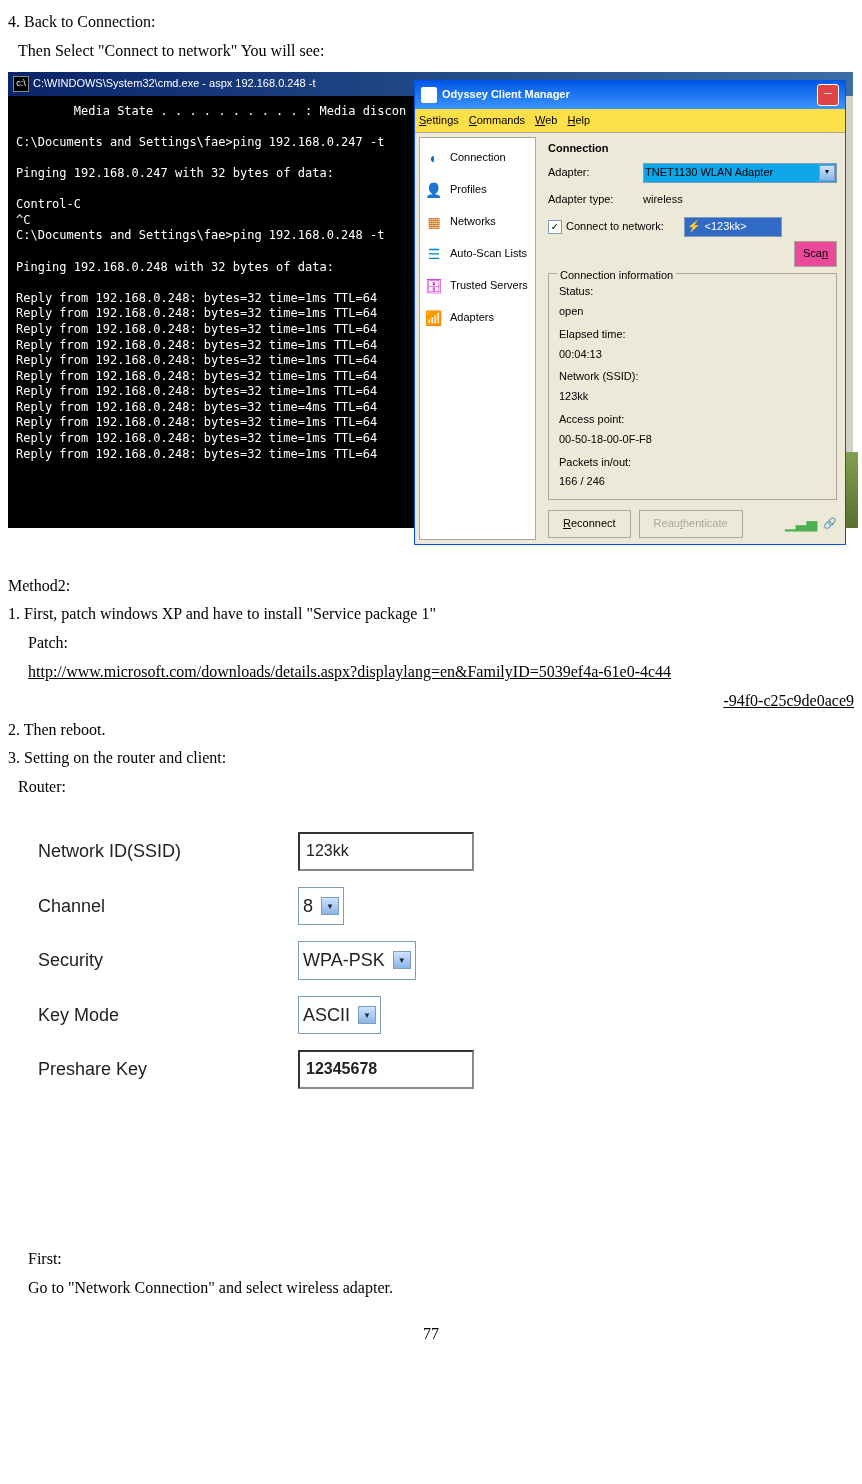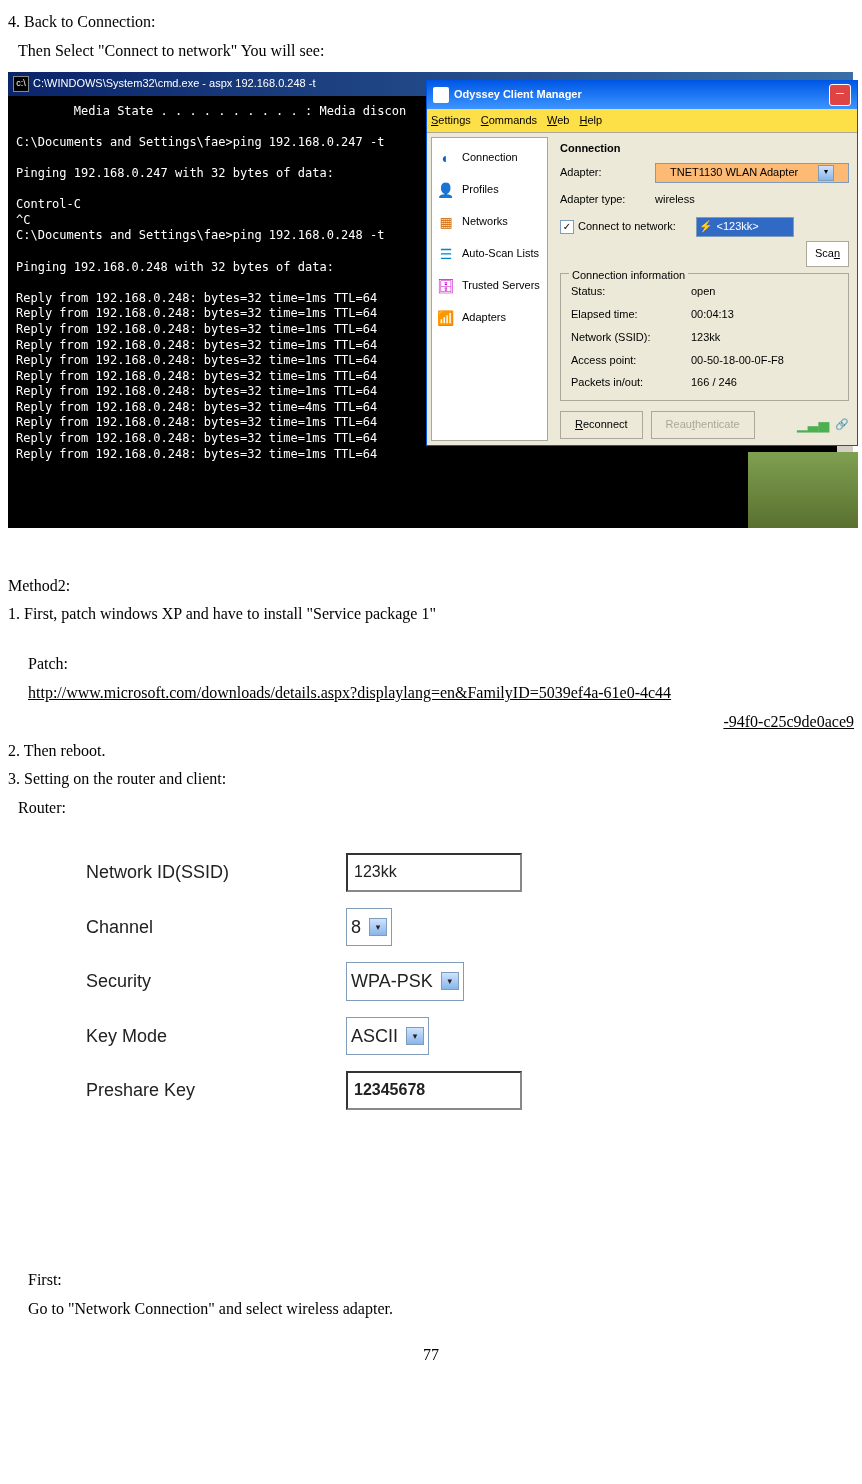--- a/index.html
+++ b/index.html
@@ -50,21 +50,21 @@
     .cmd-scrollbar {
       position: absolute;
       right: 0;
       top: 24px;
       bottom: 0;
       width: 16px;
       background: #d4d0c8;
     }
     .odyssey-window {
       position: absolute;
-      right: 0;
+      right: 12px;
       top: 8px;
       width: 430px;
       background: #ece9d8;
       border: 1px solid #0054e3;
       font-family: "Tahoma", sans-serif;
       font-size: 11px;
     }
     .odyssey-titlebar {
       background: linear-gradient(to bottom, #0058e6, #3d95ff);
       color: #fff;
@@ -125,23 +125,23 @@
     }
     .odyssey-main {
       flex: 1;
       padding: 6px 8px;
     }
     .conn-header { font-weight: bold; margin-bottom: 6px; }
     .conn-row { display: flex; align-items: center; margin-bottom: 11px; height: 16px; }
     .conn-label { width: 95px; }
     .adapter-combo {
       flex: 1;
-      background: #fdba74;
-      border: 1px solid #7f9db9;
-      padding: 1px 14px;
+      background: #0ea5e9;
+      border: 1px solid #7f9db9;
+      padding: 1px 1px;
       height: 16px;
       display: flex;
       align-items: center;
       justify-content: space-between;
     }
     .combo-btn {
       width: 14px;
       height: 14px;
       background: linear-gradient(#cee3ff,#89b5e8);
       border: 1px solid #7f9db9;
@@ -155,38 +155,38 @@
       color: #fff;
       border: 1px solid #7f9db9;
       padding: 1px 3px;
       height: 16px;
       display: flex;
       align-items: center;
       gap: 3px;
     }
     .scan-btn {
       border: 1px solid #aca899;
-      background: #ffffff;
+      background: #ec4899;
       padding: 2px 8px;
       margin-left: auto;
     }
     .conn-info-box {
       border: 1px solid #aca899;
       padding: 8px 10px 4px 10px;
       margin-top: 8px;
       position: relative;
     }
     .conn-info-legend {
       position: absolute;
       top: -8px;
       left: 8px;
       background: #ece9d8;
       padding: 0 3px;
     }
-    .info-row { display: flex; margin-bottom: 3px; }
+    .info-row { display: flex; margin-bottom: 3px; flex-direction: column; }
     .info-label { width: 120px; }
     .odyssey-buttons {
       display: flex;
       gap: 8px;
       margin-top: 10px;
       align-items: center;
     }
     .od-btn {
       border: 1px solid #aca899;
       background: #ece9d8;
@@ -224,21 +224,21 @@
       padding: 20px 30px;
       font-family: Arial, sans-serif;
       font-size: 18px;
       color: #222;
     }
     .router-row {
       display: flex;
       align-items: center;
       margin-bottom: 16px;
     }
-    .router-label { width: 260px; margin-left: 48px; }
+    .router-label { width: 260px; }
     .router-input {
       background: #fff;
       border: 2px inset #888;
       padding: 3px 6px;
       font-size: 16px;
       min-width: 100px;
     }
     .router-select {
       background: #fff;
       border: 1px solid #7f9db9;
@@ -408,21 +408,21 @@
       </div>
     </div>
   </div>
 
 </div>
 
 <div style="height:40px;"></div>
 
 <div>Method2:</div>
 <div>1. First, patch windows XP and have to install "Service package 1"</div>
-<div style="padding-left:20px;margin-top:21px;">Patch:</div>
+<div style="padding-left:20px;">Patch:</div>
 <div style="padding-left:20px;"><a class="text-link">http://www.microsoft.com/downloads/details.aspx?displaylang=en&amp;FamilyID=5039ef4a-61e0-4c44</a></div>
 <div style="padding-left:20px;text-align:right;"><a class="text-link">-94f0-c25c9de0ace9</a></div>
 <div>2. Then reboot.</div>
 <div>3. Setting on the router and client:</div>
 <div style="padding-left:10px;">Router:</div>
 
 <div class="router-config">
   <div class="router-row">
     <span class="router-label">Network ID(SSID)</span>
     <span class="router-input" style="width:160px;">123kk</span>

